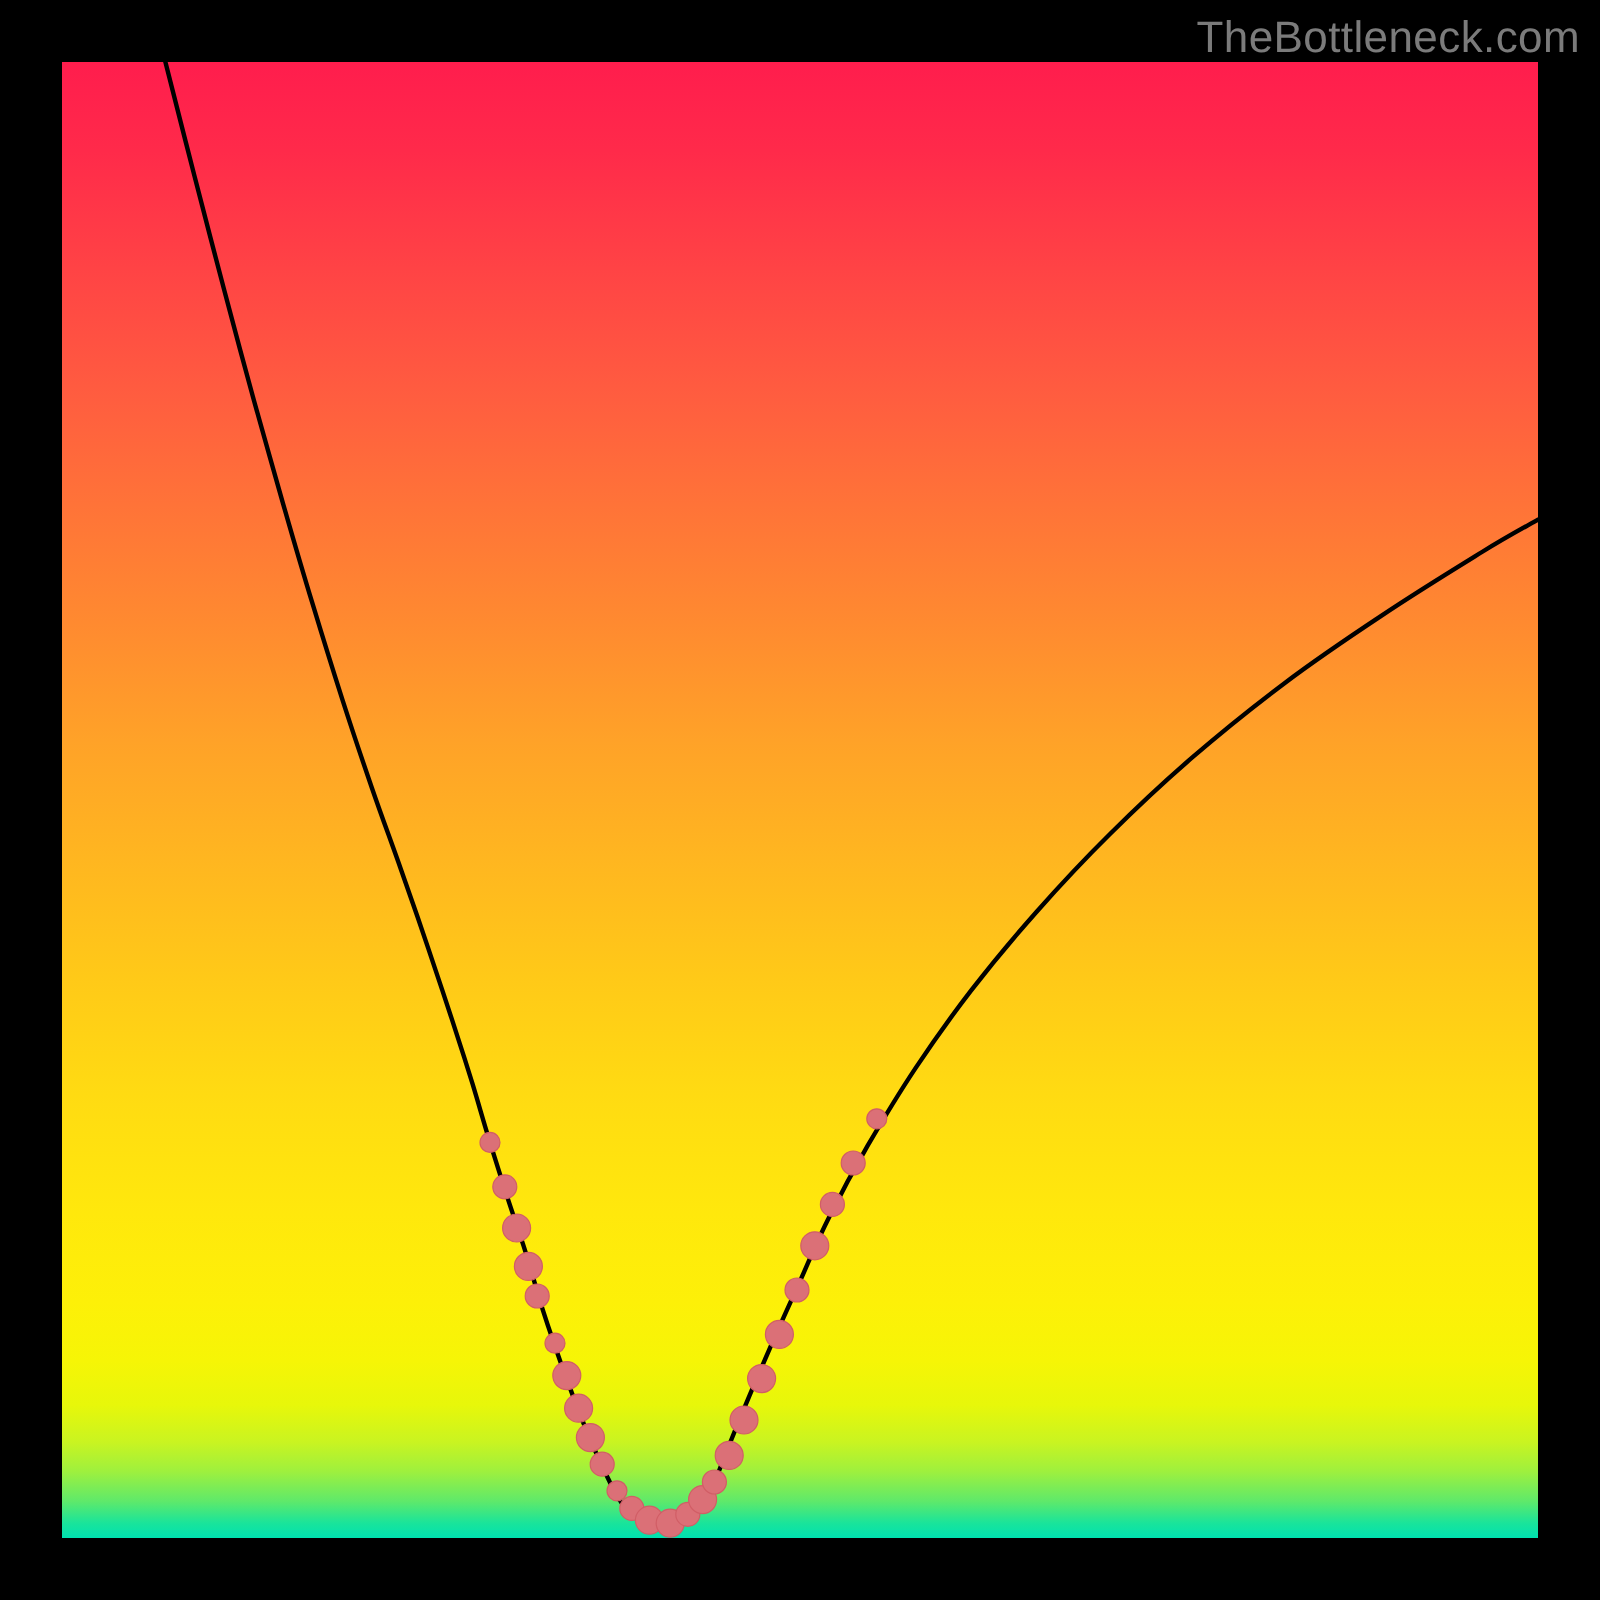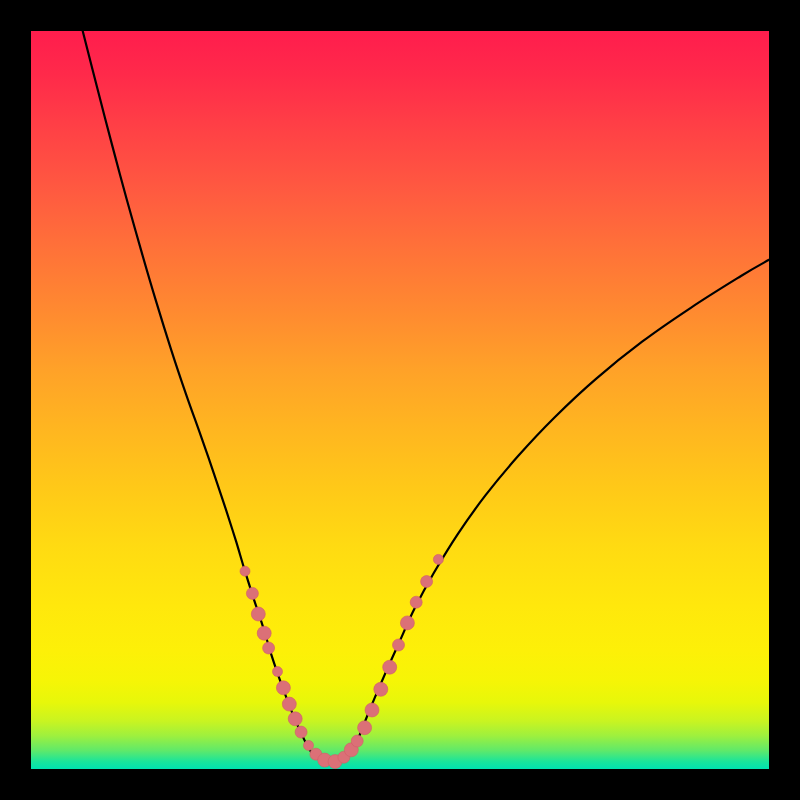--- a/index.html
+++ b/index.html
@@ -103,13 +103,14 @@
         <circle cx="349.8" cy="658.3" r="7" fill="#db7077" stroke="#d15e66" stroke-width="0.6"></circle>
         <circle cx="358.7" cy="636.2" r="7" fill="#db7077" stroke="#d15e66" stroke-width="0.6"></circle>
         <circle cx="367.5" cy="614.0" r="6" fill="#db7077" stroke="#d15e66" stroke-width="0.6"></circle>
         <circle cx="376.4" cy="591.9" r="7" fill="#db7077" stroke="#d15e66" stroke-width="0.6"></circle>
         <circle cx="385.2" cy="571.2" r="6" fill="#db7077" stroke="#d15e66" stroke-width="0.6"></circle>
         <circle cx="395.6" cy="550.5" r="6" fill="#db7077" stroke="#d15e66" stroke-width="0.6"></circle>
         <circle cx="407.4" cy="528.4" r="5" fill="#db7077" stroke="#d15e66" stroke-width="0.6"></circle>
       </g>
   </svg>
 
+  <div class="watermark">TheBottleneck.com</div>
 </div>
 
 </body></html>

